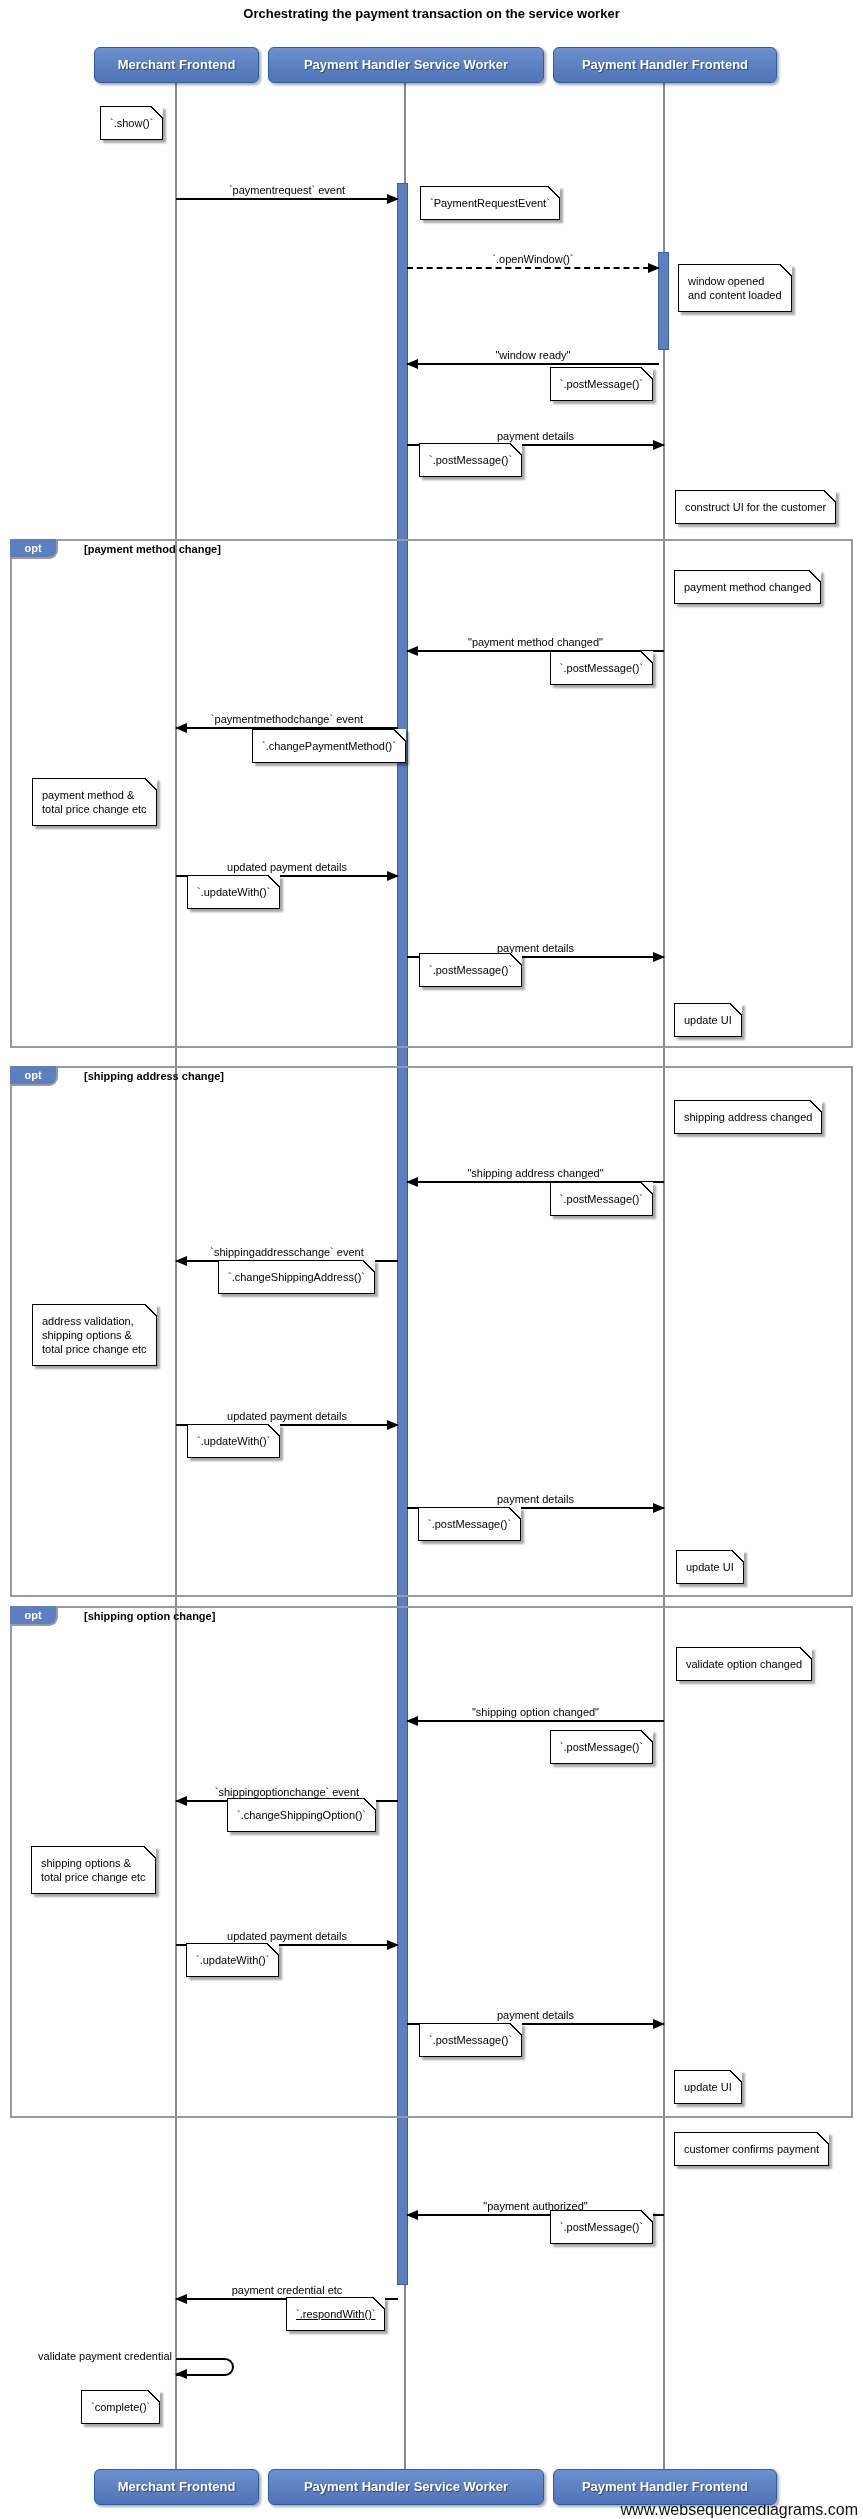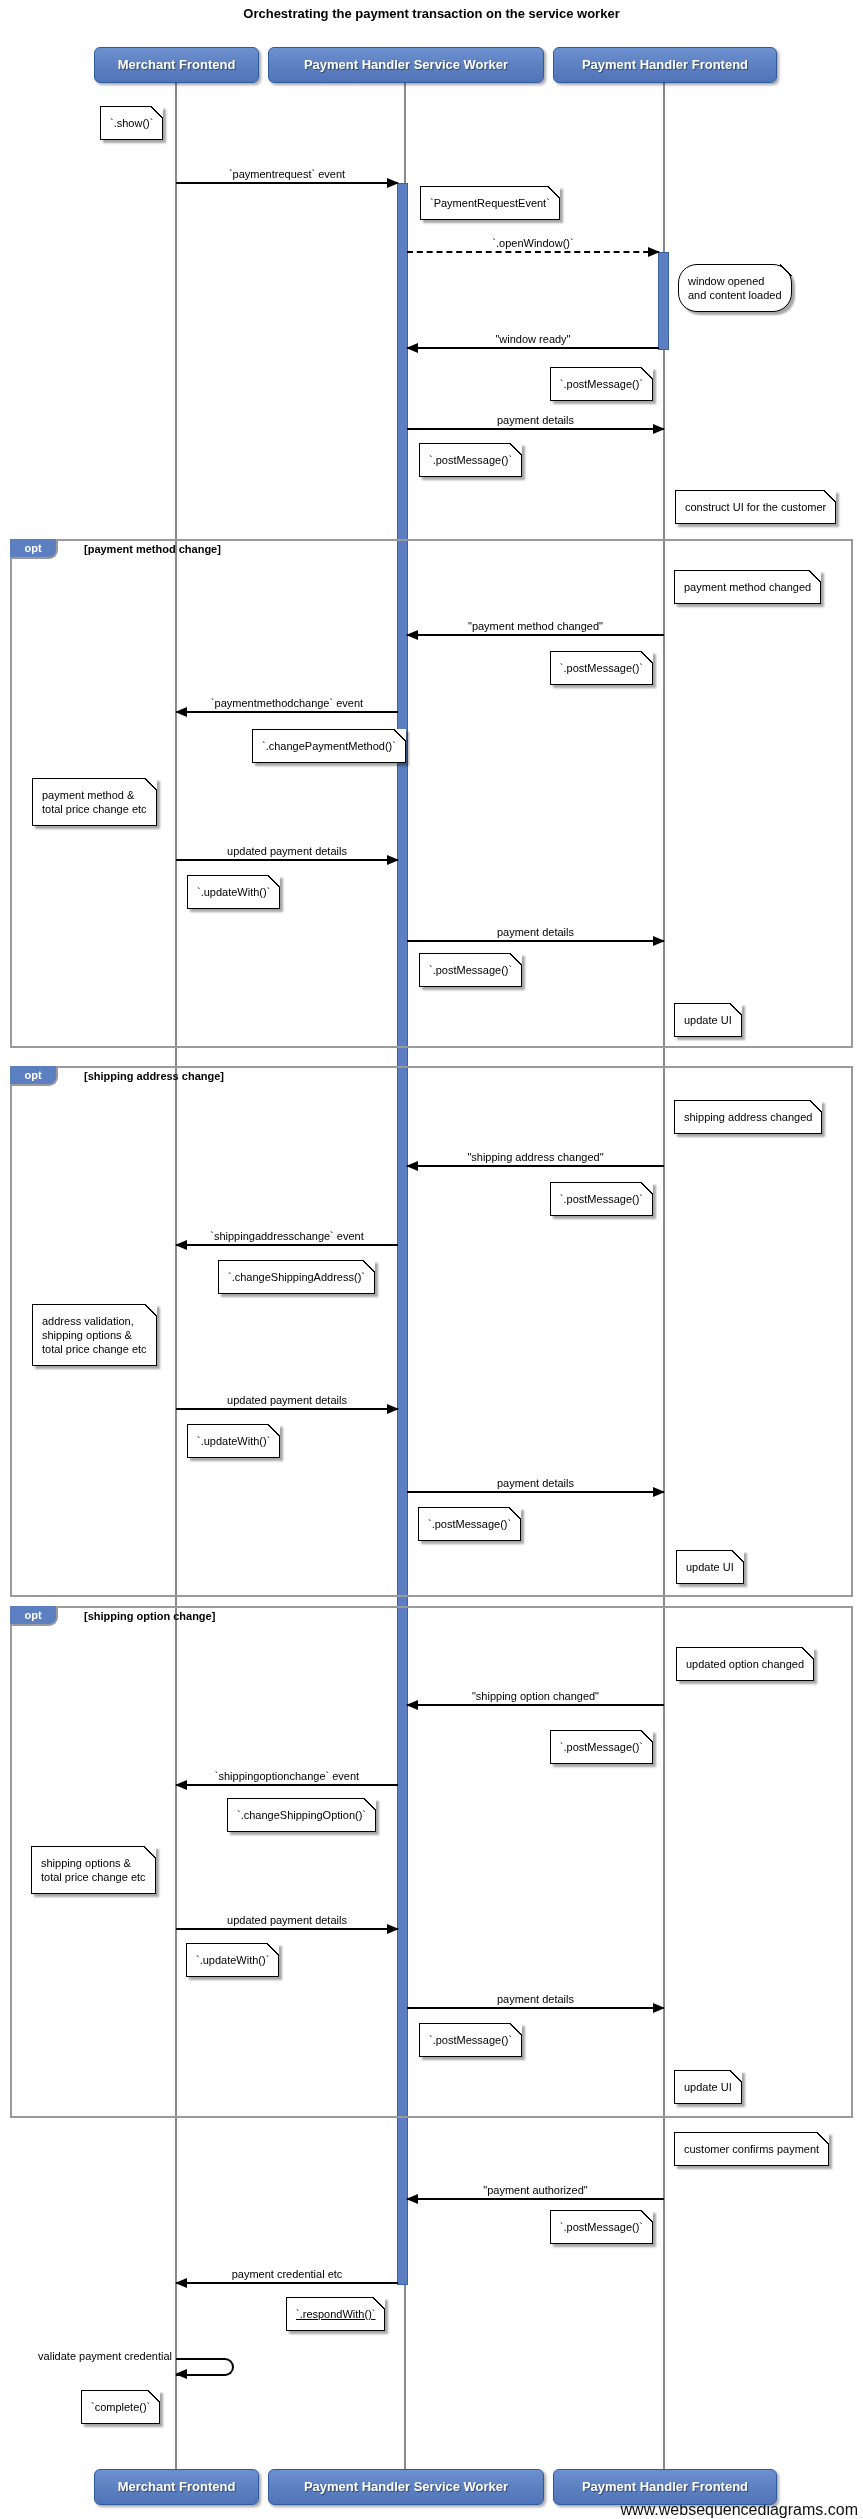--- a/index.html
+++ b/index.html
@@ -29,21 +29,21 @@
 
   
   .note{position:absolute;background:#fff;border:1px solid #000;padding:9px 9px;
     font-size:11px;line-height:14px;text-align:center;white-space:pre-line;
     box-shadow:3px 3px 2px rgba(0,0,0,.35);z-index:5;}
   .note::before{content:'';position:absolute;top:-1px;right:-1px;width:12px;height:12px;
     background:linear-gradient(to bottom left,#fff 48%,#000 48% 56%,transparent 56%);}
 
   
   .msg{position:absolute;z-index:4;font-size:11px;}
-  .msg .lbl{display:block;height:14px;line-height:14px;text-align:center;white-space:nowrap;}
+  .msg .lbl{display:block;height:14px;line-height:14px;text-align:center;white-space:nowrap;margin-top:16px;}
   .msg .line{height:0;border-top:2px solid #000;position:relative;margin-top:1px;}
   .msg.dashed .line{border-top-style:dashed;}
   .msg.r .line::after{content:'';position:absolute;right:-1px;top:-6px;width:0;height:0;
     border-left:12px solid #000;border-top:5px solid transparent;border-bottom:5px solid transparent;}
   .msg.l .line::before{content:'';position:absolute;left:-1px;top:-6px;width:0;height:0;
     border-right:12px solid #000;border-top:5px solid transparent;border-bottom:5px solid transparent;}
 
   
   .selfmsg{position:absolute;z-index:4;font-size:11px;width:60px;height:28px;}
   .selfmsg .sl-lbl{position:absolute;right:64px;top:2px;white-space:nowrap;}
@@ -90,21 +90,21 @@
       <div class="line"></div>
   </div>
 
   <div class="note" style="left:420px;top:186px;">`PaymentRequestEvent`</div>
 
   <div class="msg r dashed" style="left:407px;top:236px;width:252px;">
     <span class="lbl">`.openWindow()`</span>
       <div class="line"></div>
   </div>
 
-  <div class="note" style="left:678px;top:264px;text-align:left;border-radius:19px;">window opened
+  <div class="note" style="left:678px;top:264px;text-align:left;">window opened
 and content loaded</div>
 
   <div class="msg l" style="left:407px;top:332px;width:252px;">
     <span class="lbl">"window ready"</span>
       <div class="line"></div>
   </div>
 
   <div class="note" style="right:210px;top:367px;">`.postMessage()`</div>
 
   <div class="msg r" style="left:407px;top:413px;width:257px;">
@@ -180,21 +180,21 @@
 
   <div class="msg r" style="left:407px;top:1476px;width:257px;">
     <span class="lbl">payment details</span>
       <div class="line"></div>
   </div>
 
   <div class="note" style="left:418px;top:1507px;">`.postMessage()`</div>
 
   <div class="note" style="left:676px;top:1550px;">update UI</div>
 
-  <div class="note" style="left:676px;top:1647px;">updated option changed</div>
+  <div class="note" style="left:676px;top:1647px;">validate option changed</div>
 
   <div class="msg l" style="left:407px;top:1689px;width:257px;">
     <span class="lbl">"shipping option changed"</span>
       <div class="line"></div>
   </div>
 
   <div class="note" style="right:210px;top:1730px;">`.postMessage()`</div>
 
   <div class="msg l" style="left:176px;top:1769px;width:222px;">
     <span class="lbl">`shippingoptionchange` event</span>

